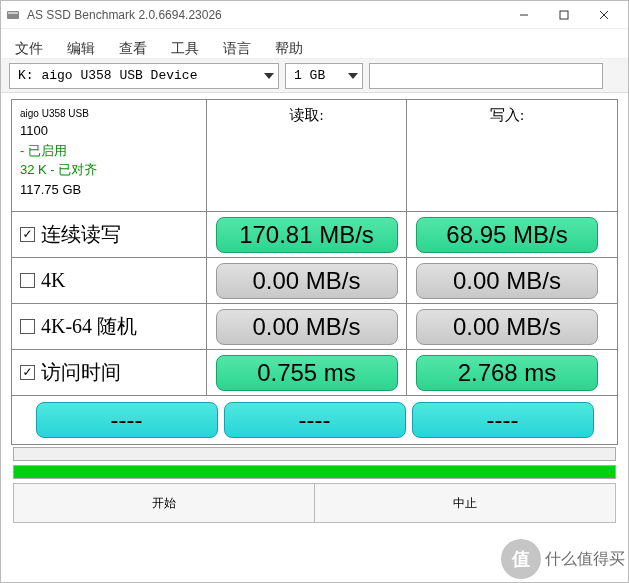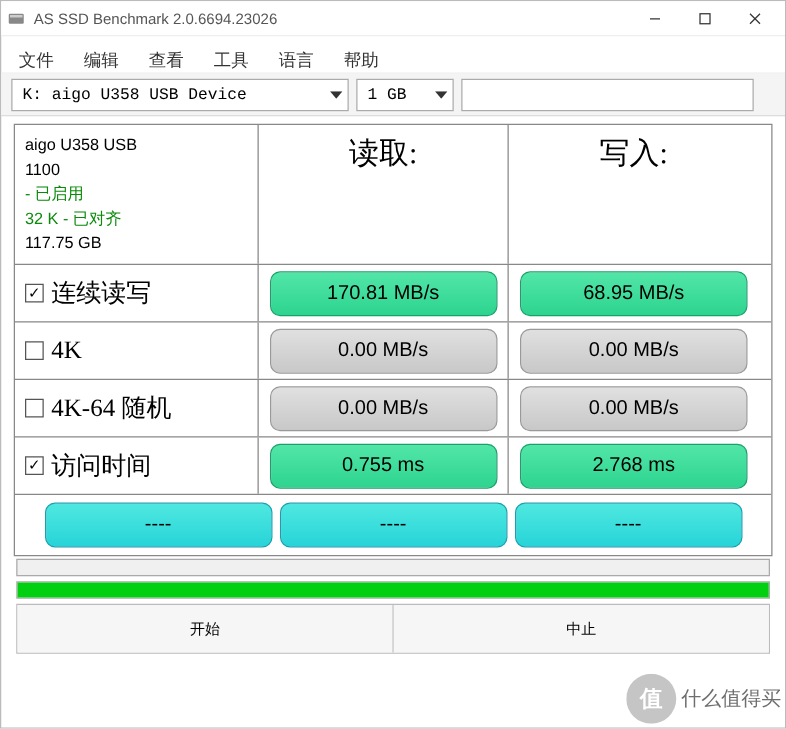--- a/index.html
+++ b/index.html
@@ -22,28 +22,28 @@
 .grid { border: 1px solid #888; background: #fff; }
 .row { display: flex; border-bottom: 1px solid #888; }
 .row:last-child { border-bottom: none; }
 .cell { border-right: 1px solid #888; padding: 4px 8px; display: flex; align-items: center; }
 .cell:last-child { border-right: none; }
 .c1 { width: 195px; }
 .c2 { width: 200px; justify-content: center; }
 .c3 { width: 200px; justify-content: center; }
 .header-row { height: 112px; }
 .header-row .cell { align-items: flex-start; padding-top: 6px; }
-.header-row .c2, .header-row .c3 { font-size: 24px; font-family: "SimSun", serif; }
+.header-row .c2, .header-row .c3 { font-size: 15px; font-family: "SimSun", serif; }
 .device-info { font-size: 13px; line-height: 1.5; }
-.device-name { font-size: 13px; color: #000; }
+.device-name { font-size: 10px; color: #000; }
 .green-text { color: #0a8a0a; }
 .test-row { height: 46px; font-size: 20px; }
 .test-row .c1 { font-family: "SimSun", serif; gap: 6px; }
 .checkbox { width: 15px; height: 15px; border: 1px solid #555; display: inline-flex; align-items: center; justify-content: center; font-size: 12px; background: #fff; }
-.pill { width: 182px; height: 36px; border-radius: 8px; display: flex; align-items: center; justify-content: center; font-size: 16px; color: #000; }
+.pill { width: 182px; height: 36px; border-radius: 8px; display: flex; align-items: center; justify-content: center; font-size: 24px; color: #000; }
 .pill-green { background: linear-gradient(#52e6a8, #2dd48f); border: 1px solid #1ba06a; }
 .pill-gray { background: linear-gradient(#e0e0e0, #c8c8c8); border: 1px solid #999; }
 .pill-blue { background: linear-gradient(#4fe8e0, #27d4d8); border: 1px solid #18a0b0; }
 .score-zone { display: flex; }
 .score-label { width: 195px; border-right: 1px solid #888; font-size: 26px; font-family: "SimSun", serif; padding: 4px 8px; }
 .score-pills { flex: 1; padding: 6px 4px; display: flex; flex-wrap: wrap; gap: 6px; justify-content: center; }
 .progress-area { margin-top: 2px; padding: 0 2px; }
 .pbar { height: 14px; border: 1px solid #aaa; background: #f0f0f0; position: relative; margin-bottom: 4px; }
 .pbar-fill-green { height: 100%; background: #00d010; }
 .buttons { display: flex; border: 1px solid #bbb; height: 40px; }

